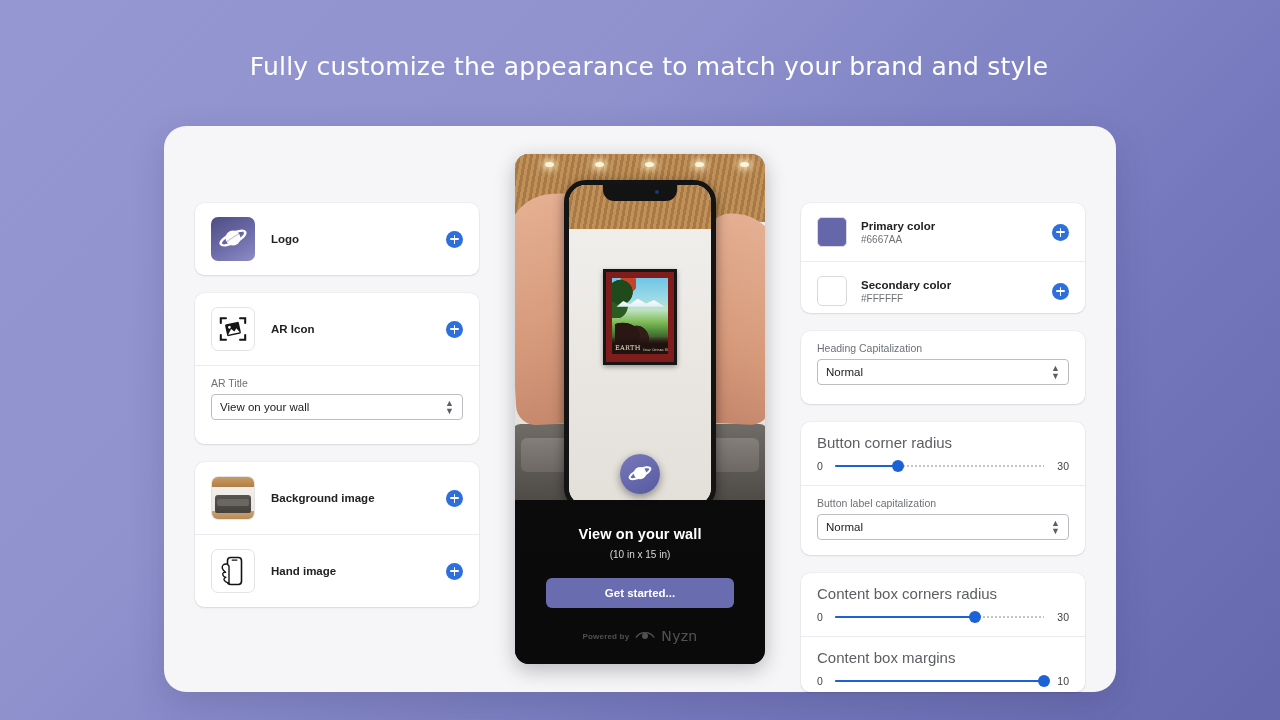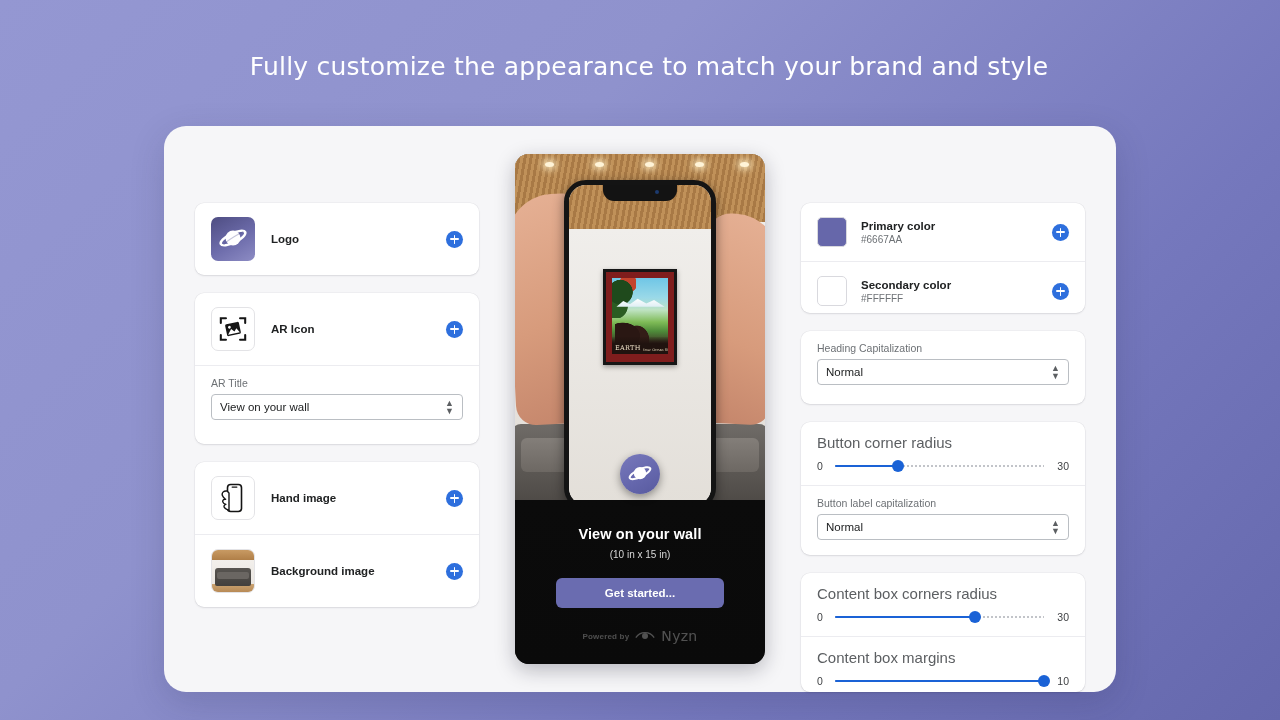--- a/index.html
+++ b/index.html
@@ -359,21 +359,21 @@
   }
   .ar-title {
     color:#ffffff; font-size: 14.5px; font-weight: bold;
     margin-top: 26px; letter-spacing:.1px;
   }
   .ar-size {
     color:#d8d8d8; font-size: 10px; margin-top: 7px;
   }
   .cta {
     margin: 18px auto 0 auto;
-    width: 168px; height: 30px;
+    width: 188px; height: 30px;
     background: #6a6cb0;
     border-radius: 6px;
     color:#fff; font-size: 11.5px; font-weight: bold;
     display:flex; align-items:center; justify-content:center;
     cursor: pointer;
   }
   .powered {
     margin-top: 21px;
     display:flex; align-items:center; justify-content:center; gap:6px;
     opacity: .34;
@@ -480,41 +480,41 @@
           <div class="field-label">AR Title</div>
           <div class="select-box">
             <span>View on your wall</span>
             <span class="caret">▲<br>▼</span>
           </div>
         </div>
       </div>
 
       <div class="card">
         <div class="row">
+          <div class="thumb thumb-bg">
+            <div class="bg-wall"></div>
+            <div class="bg-wood-top"></div>
+            <div class="bg-floor"></div>
+            <div class="bg-sofa"></div>
+          </div>
+          <div class="row-label">Background image</div>
+          <div class="plus-btn"></div>
+        </div>
+        <div class="row">
           <div class="thumb thumb-hand">
             <svg width="34" height="34" viewBox="0 0 34 34" aria-hidden="true">
               <rect x="11.5" y="3.5" width="14" height="27" rx="3.2" fill="#ffffff" stroke="#141414" stroke-width="1.6"></rect>
               <rect x="15.5" y="5.4" width="6" height="1.4" rx=".7" fill="#141414"></rect>
               <path d="M11 10 C7.5 9.5 5.5 12 6.4 14.5 C7 16.2 8.6 17.4 9.6 18.3
                        C8 18 6.4 19.2 6.8 20.8 C7.1 22.2 8.6 23 9.9 23.4
                        C8.6 23.6 7.6 24.8 8.2 26.2 C8.9 27.8 11 28.6 13 29.4
                        L13 12 Z" fill="#ffffff" stroke="#141414" stroke-width="1.4" stroke-linejoin="round"></path>
             </svg>
           </div>
           <div class="row-label">Hand image</div>
-          <div class="plus-btn"></div>
-        </div>
-        <div class="row">
-          <div class="thumb thumb-bg">
-            <div class="bg-wall"></div>
-            <div class="bg-wood-top"></div>
-            <div class="bg-floor"></div>
-            <div class="bg-sofa"></div>
-          </div>
-          <div class="row-label">Background image</div>
           <div class="plus-btn"></div>
         </div>
       </div>
 
     </div>
 
     <div class="center-col">
       <div class="phone-screen">
 
         <div class="room">

